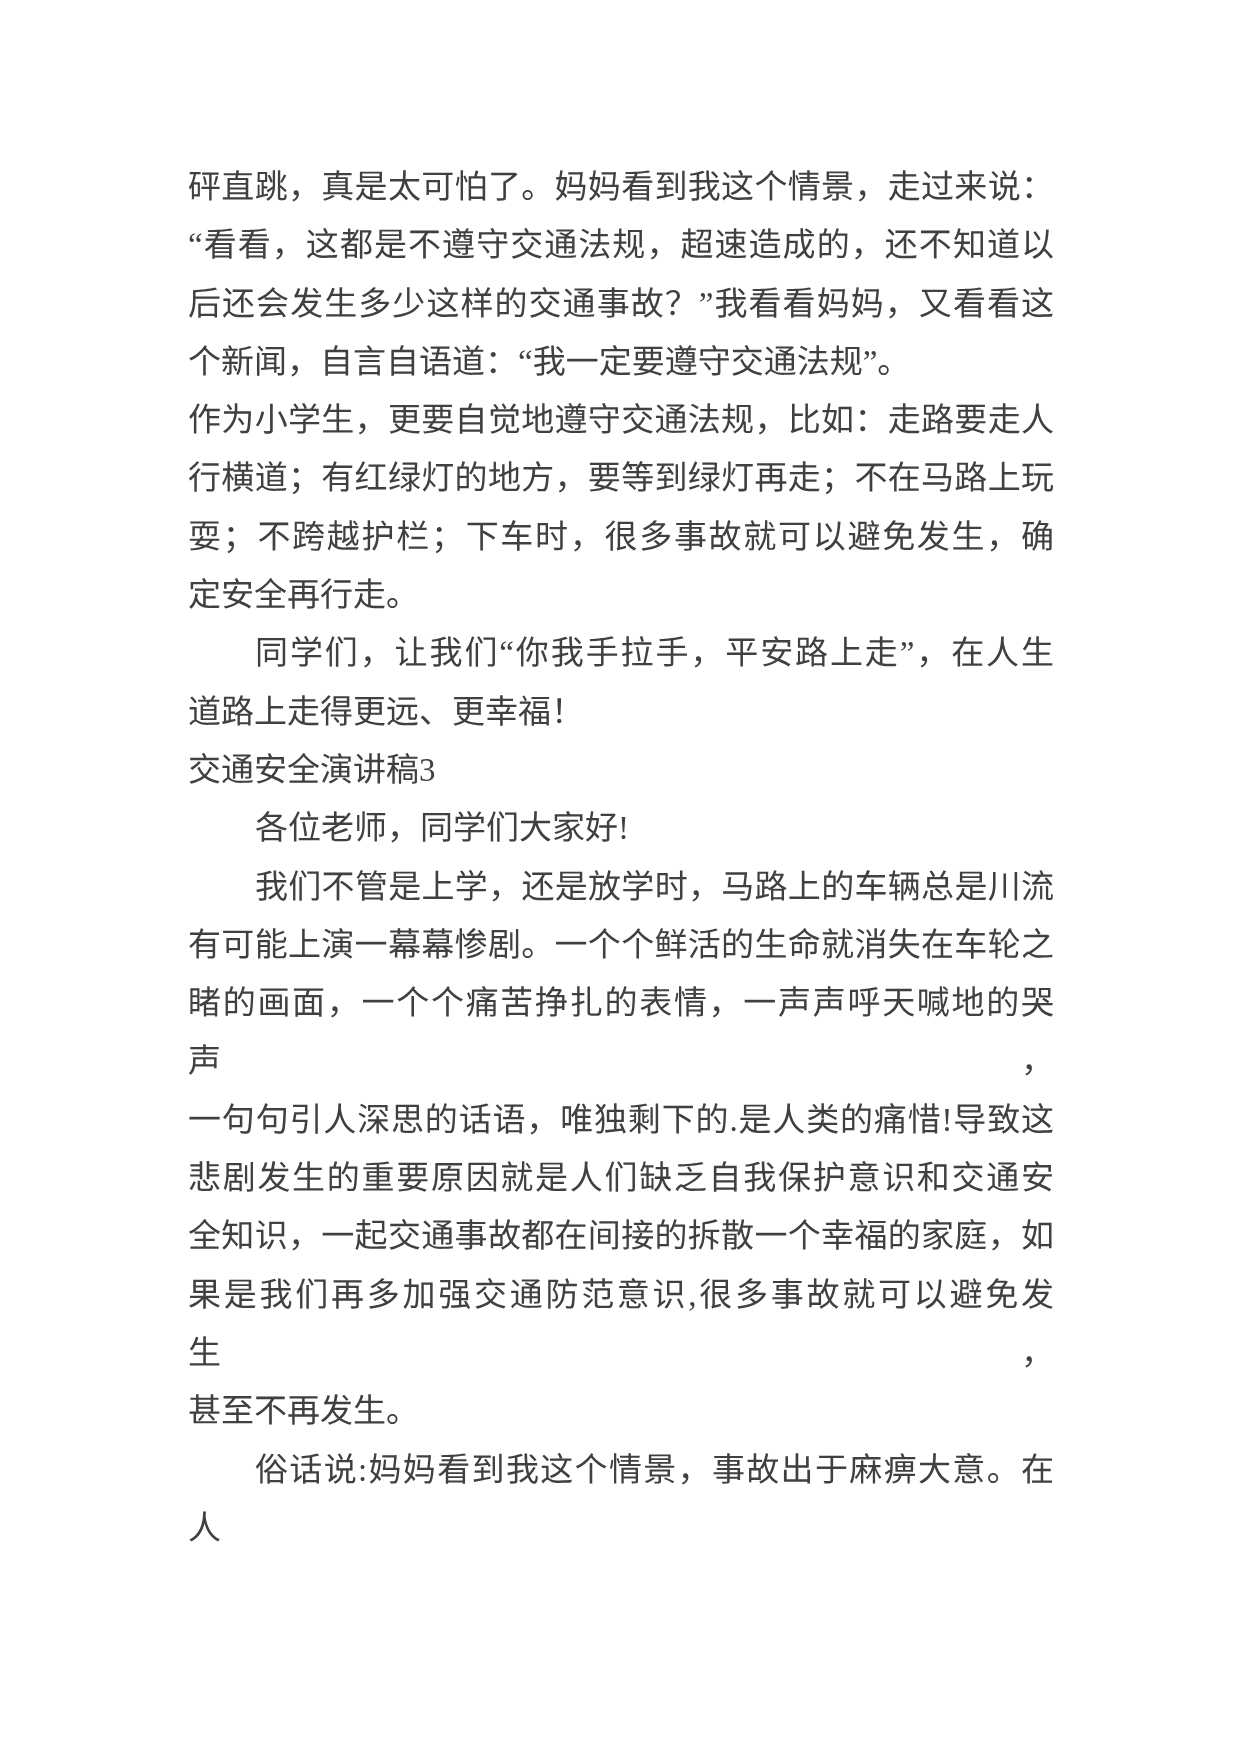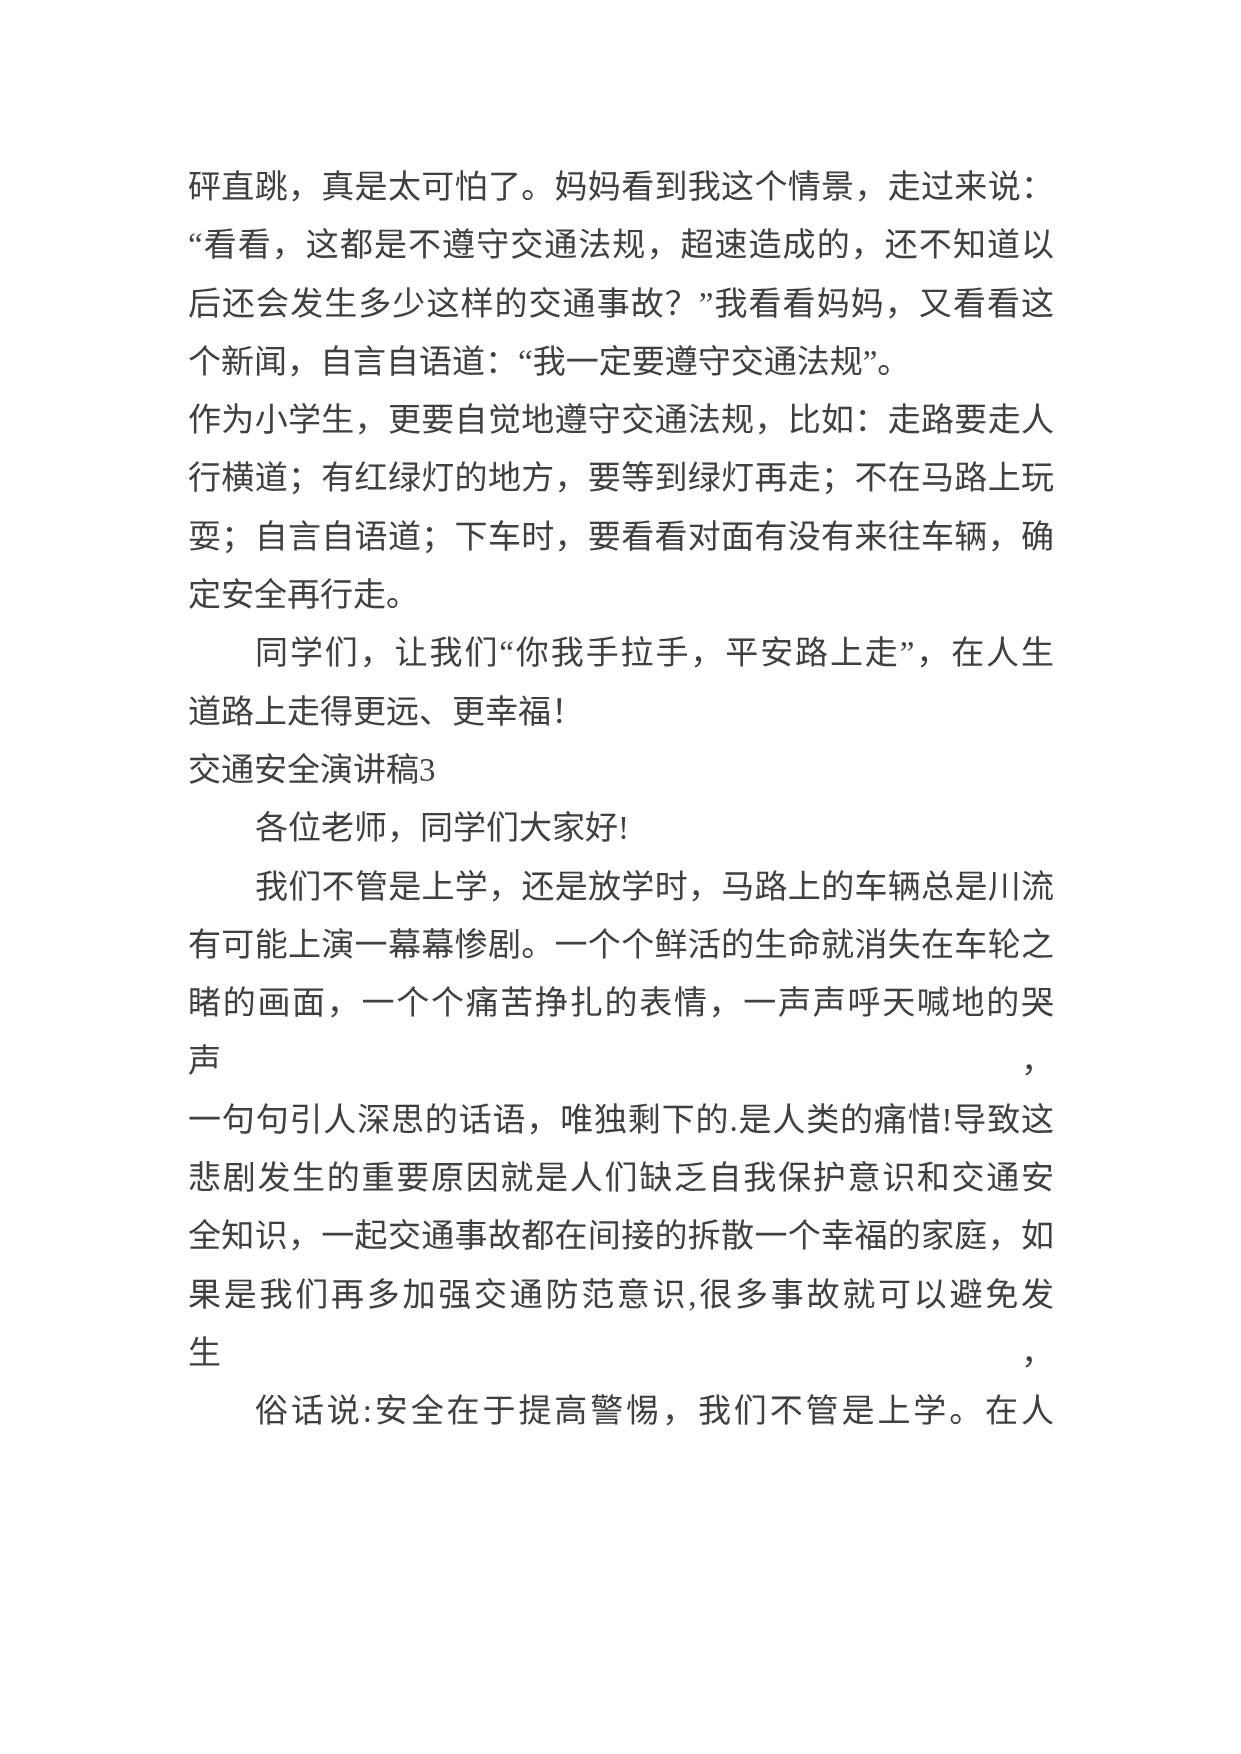--- a/index.html
+++ b/index.html
@@ -45,28 +45,29 @@
 <body>
 
 <div class="page">
   <div class="body-text">
     <div class="line j">砰直跳，真是太可怕了。妈妈看到我这个情景，走过来说：</div>
     <div class="line j">“看看，这都是不遵守交通法规，超速造成的，还不知道以</div>
     <div class="line j">后还会发生多少这样的交通事故？”我看看妈妈，又看看这</div>
     <div class="line">个新闻，自言自语道：“我一定要遵守交通法规”。</div>
     <div class="line j">作为小学生，更要自觉地遵守交通法规，比如：走路要走人</div>
     <div class="line j">行横道；有红绿灯的地方，要等到绿灯再走；不在马路上玩</div>
-    <div class="line j">耍；自言自语道；下车时，要看看对面有没有来往车辆，确</div>
+    <div class="line j">耍；不跨越护栏；下车时，很多事故就可以避免发生，确</div>
     <div class="line">定安全再行走。</div>
     <div class="line ind j">同学们，让我们“你我手拉手，平安路上走”，在人生</div>
     <div class="line">道路上走得更远、更幸福！</div>
     <div class="line heading">交通安全演讲稿3</div>
     <div class="line ind">各位老师，同学们大家好!</div>
     <div class="line ind j">我们不管是上学，还是放学时，马路上的车辆总是川流</div>
     <div class="line j">有可能上演一幕幕惨剧。一个个鲜活的生命就消失在车轮之</div>
     <div class="line j">睹的画面，一个个痛苦挣扎的表情，一声声呼天喊地的哭声，</div>
     <div class="line j">一句句引人深思的话语，唯独剩下的.是人类的痛惜!导致这</div>
     <div class="line j">悲剧发生的重要原因就是人们缺乏自我保护意识和交通安</div>
     <div class="line j">全知识，一起交通事故都在间接的拆散一个幸福的家庭，如</div>
     <div class="line j">果是我们再多加强交通防范意识,很多事故就可以避免发生，</div>
-    <div class="line ind j">俗话说:安全在于提高警惕，我们不管是上学。在人</div>
+    <div class="line">甚至不再发生。</div>
+    <div class="line ind j">俗话说:妈妈看到我这个情景，事故出于麻痹大意。在人</div>
   </div>
 </div>
 
 </body></html>

